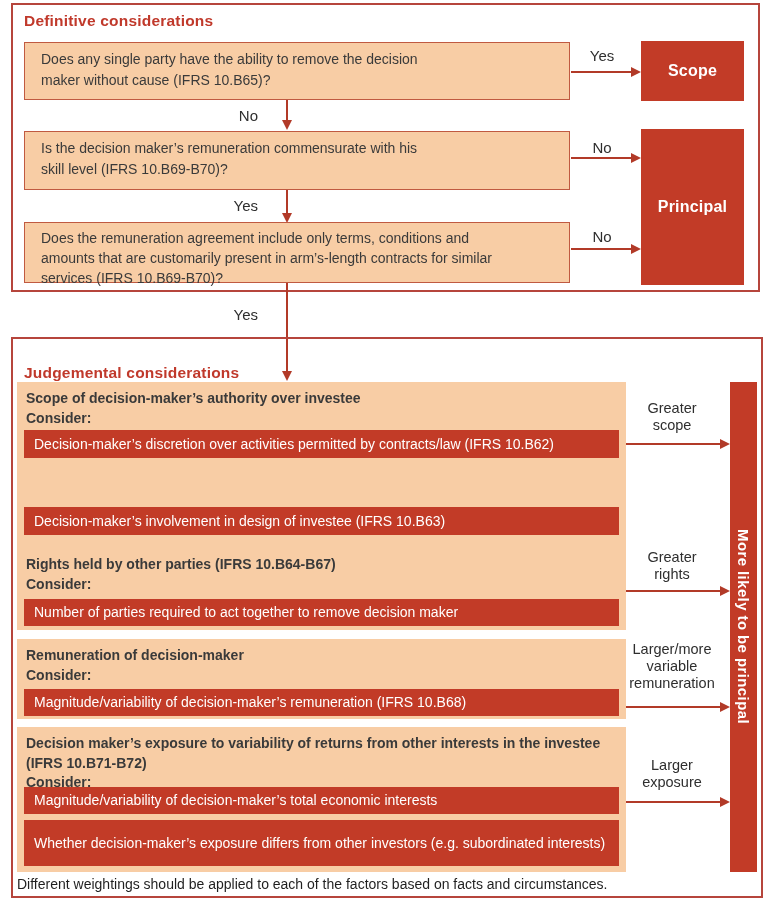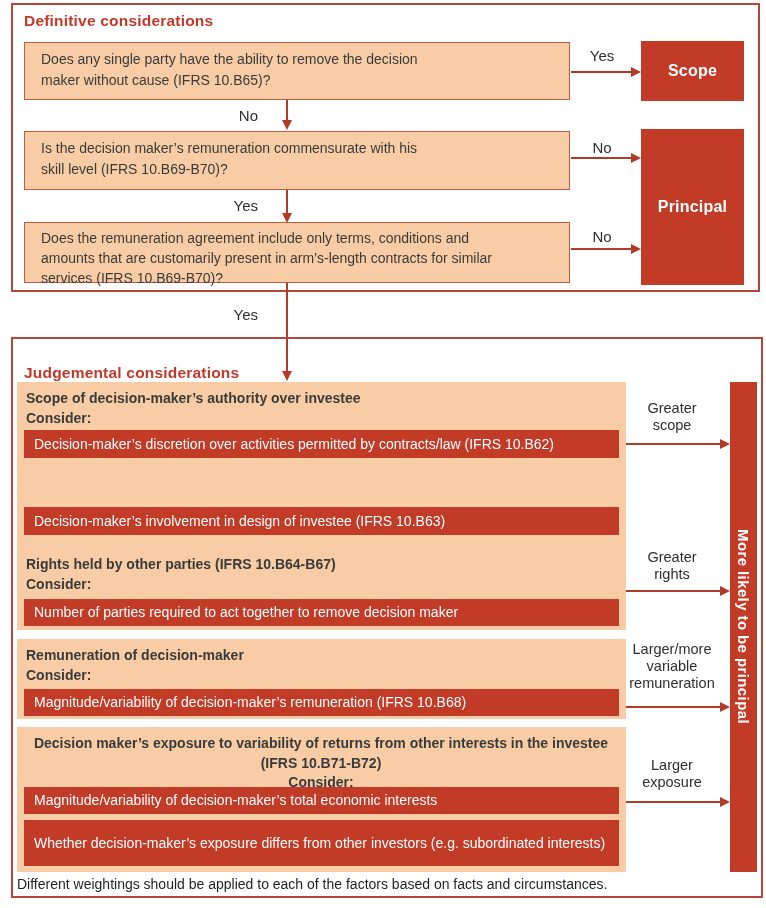--- a/index.html
+++ b/index.html
@@ -157,21 +157,21 @@
   <div class="rlabel" style="top:641px;">
     <span>Larger/more</span>
     <span>variable</span>
     <span>remuneration</span>
   </div>
   <div class="harrow" style="left:626px; top:697px; width:104px; height:20px;">
     <div class="shaft"></div>
     <div class="tip"></div>
   </div>
 
-  <div class="jsection" style="top:727px; height:145px;text-align:center;">
+  <div class="jsection" style="top:727px; height:145px;">
     <span class="hl">Decision maker’s exposure to variability of returns from other interests in the investee</span>
     <span class="hl">(IFRS 10.B71-B72)</span>
     <span class="hl consider">Consider:</span>
     <div class="factor" style="top:60px; height:27px;">Magnitude/variability of decision-maker’s total economic interests</div>
     <div class="factor" style="top:93px; height:46px;">Whether decision-maker’s exposure differs from other investors (e.g. subordinated interests)</div>
   </div>
   <div class="rlabel" style="top:757px;">
     <span>Larger</span>
     <span>exposure</span>
   </div>

